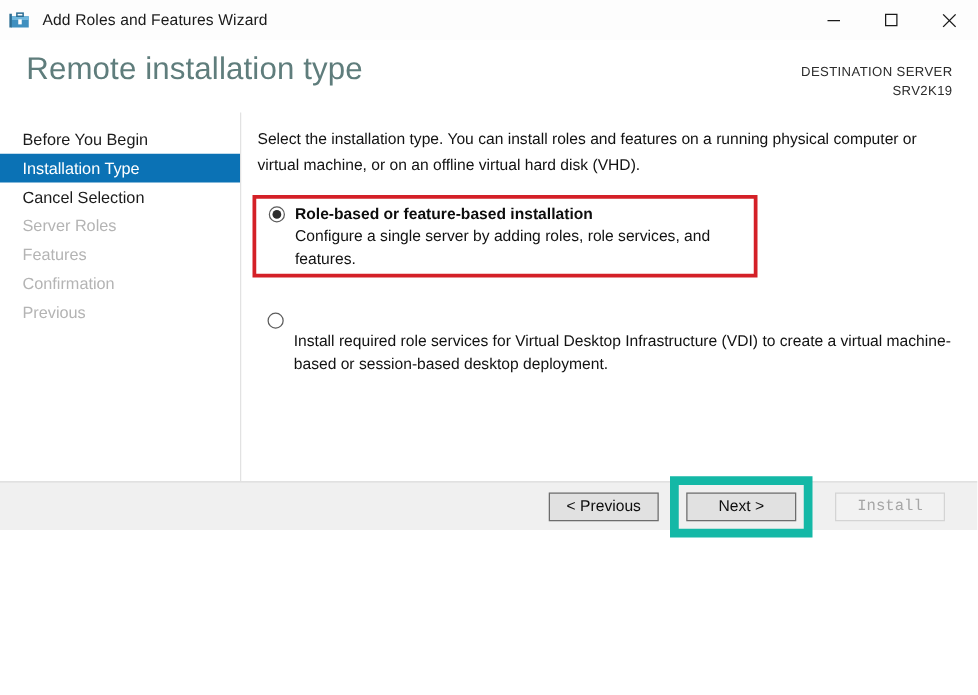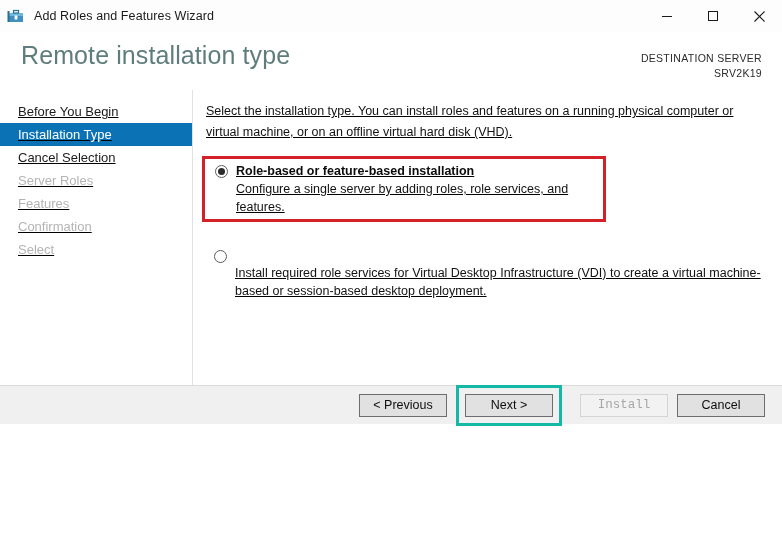--- a/index.html
+++ b/index.html
@@ -111,21 +111,20 @@
     letter-spacing: 0.3px;
     display: block;
   }
 
   
   .body {
     flex: 1 1 auto;
     display: flex;
     position: relative;
     min-height: 0;
-    text-decoration: underline;
   }
 
   
   .sidebar {
     width: 193px;
     min-width: 193px;
     padding-top: 10px;
     border-right: 1px solid #e2e2e2;
     position: relative;
   }
@@ -266,21 +265,21 @@
   }
 
   .btn.strong-border {
     border-color: #6d6d6d;
     text-align: center;
   }
 
   .btn-prev { margin-right: 9px; }
 
   .btn-next-holder {
-    border: 3px solid #14b8a6;
+    border: 7px solid #14b8a6;
     padding: 6px;
     margin-right: 18px;
     display: inline-flex;
   }
 
   .btn-install { margin-right: 9px; }
 </style>
 </head>
 <body>
 
@@ -328,21 +327,21 @@
 
   <div class="body">
 
     <div class="sidebar">
       <div class="nav-item">Before You Begin</div>
       <div class="nav-item active">Installation Type</div>
       <div class="nav-item">Cancel Selection</div>
       <div class="nav-item disabled">Server Roles</div>
       <div class="nav-item disabled">Features</div>
       <div class="nav-item disabled">Confirmation</div>
-      <div class="nav-item disabled">Select</div>
+      <div class="nav-item disabled">Previous</div>
     </div>
 
     <div class="main">
       <div class="intro">Select the installation type. You can install roles and features on a running physical computer or virtual machine, or on an offline virtual hard disk (VHD).</div>
 
       <div class="option-block highlighted">
         <div class="option-row">
           <div class="radio checked"></div>
           <div class="option-label">Role-based or feature-based installation</div>
         </div>
@@ -359,16 +358,15 @@
       </div>
     </div>
   </div>
 
   <div class="footer">
     <button class="btn strong-border btn-prev">&lt; Previous</button>
     <span class="btn-next-holder">
       <button class="btn strong-border">Next &gt;</button>
     </span>
     <button class="btn disabled btn-install">Install</button>
-    <button class="btn strong-border">Cancel</button>
   </div>
 
 </div>
 
 </body></html>

